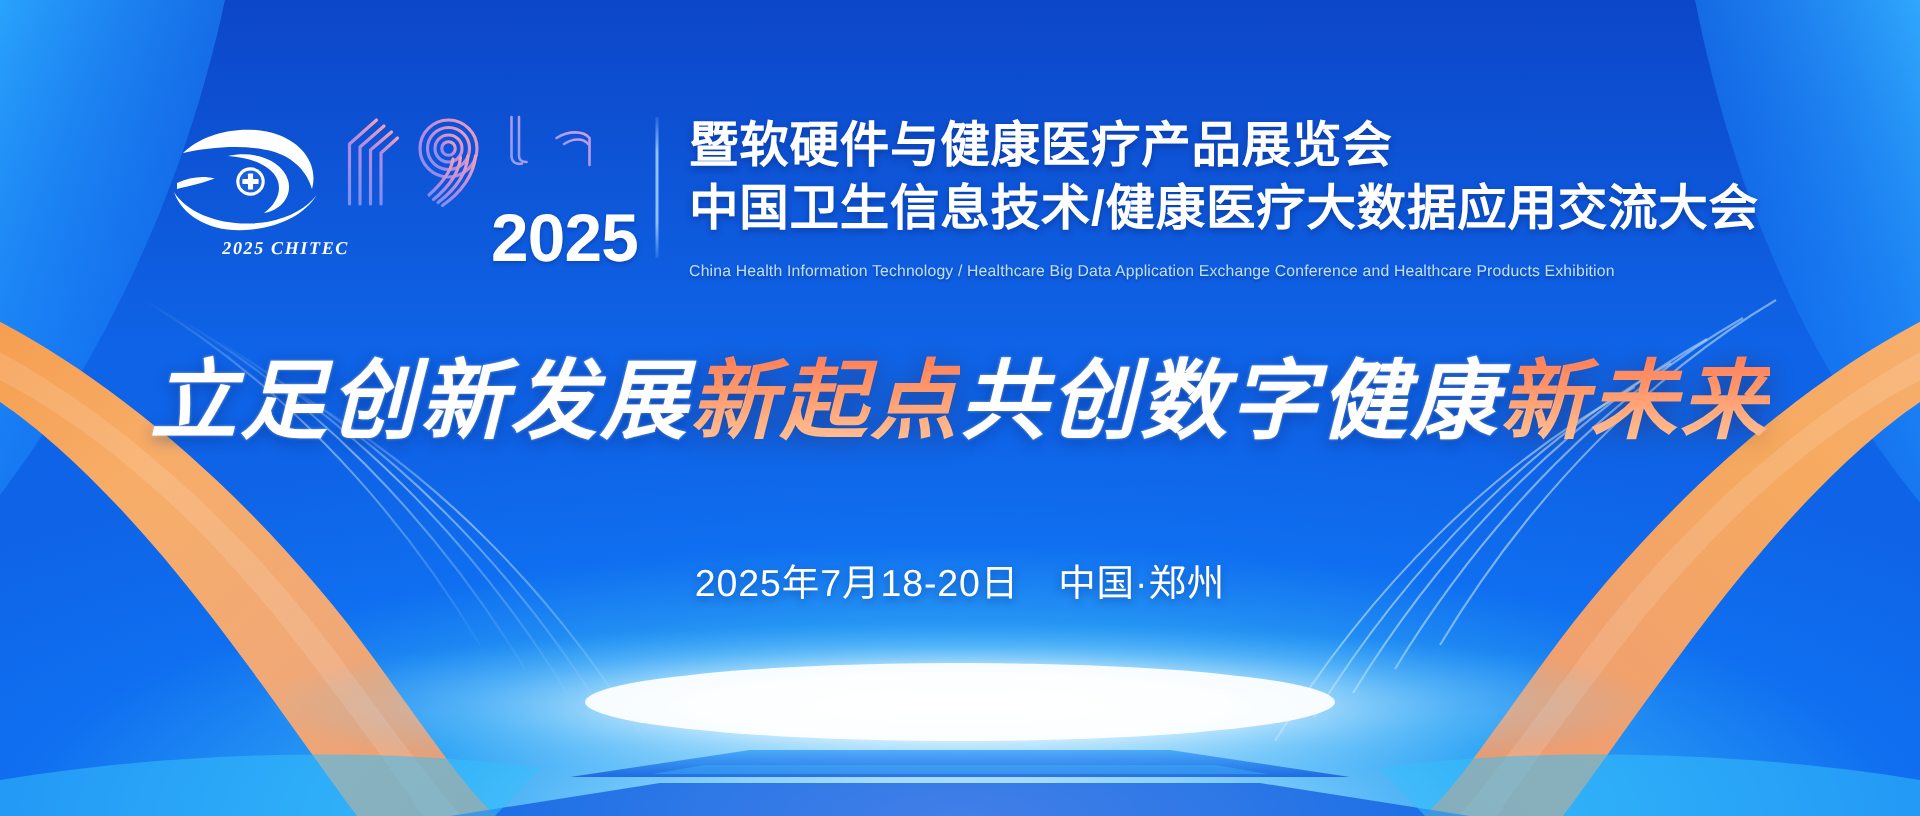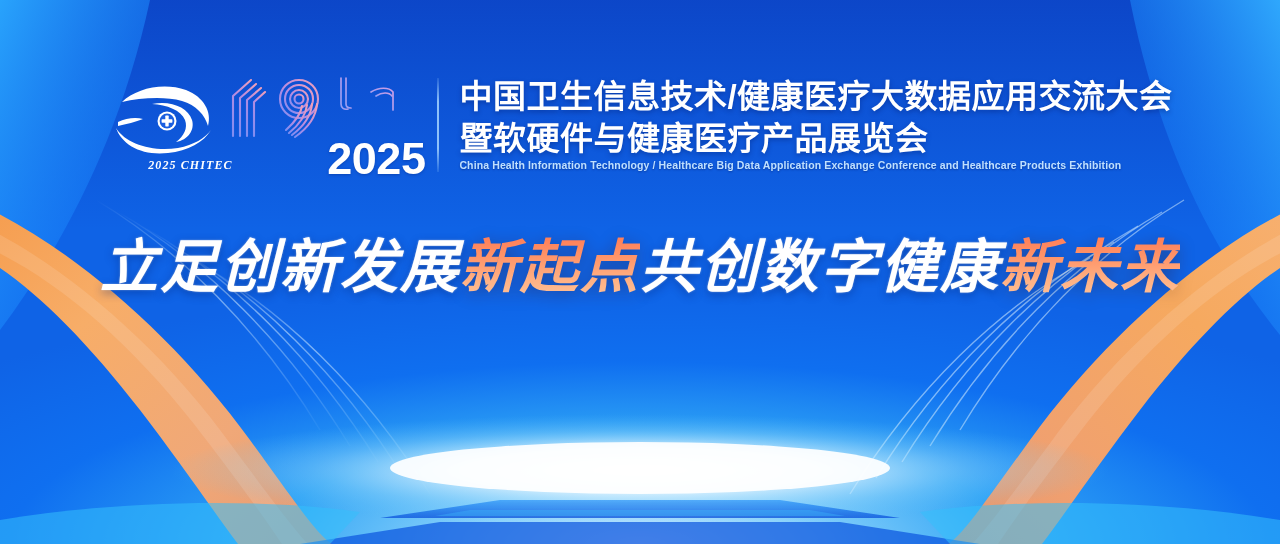--- a/index.html
+++ b/index.html
@@ -84,24 +84,24 @@
   .title-cn{
     color:#ffffff;
     font-size:33px;
     font-weight:700;
     line-height:1.26;
     letter-spacing:.5px;
     white-space:nowrap;
     text-shadow:0 2px 5px rgba(0,25,100,.4);
   }
   .title-en{
-    margin-top:0;
+    margin-top:16px;
     color:#bfe0ff;
     font-size:10.5px;
-    font-weight:700;
+    font-weight:400;
     letter-spacing:.12px;
     white-space:nowrap;
     text-shadow:0 1px 2px rgba(0,25,100,.45);
   }
 
   
   .slogan{
     position:absolute;
     top:238px;
     left:0;right:0;
@@ -309,24 +309,27 @@
           <path d="M169,20 L169,36"></path>
           <path d="M174,22 L174,36"></path>
         </g>
       </svg>
       <div class="edition-year">2025</div>
     </div>
 
     <div class="divider"></div>
 
     <div class="title-block">
+      <div class="title-cn">暨软硬件与健康医疗产品展览会</div>
       <div class="title-cn">中国卫生信息技术/健康医疗大数据应用交流大会</div>
-      <div class="title-cn">暨软硬件与健康医疗产品展览会</div>
       <div class="title-en">China Health Information Technology / Healthcare Big Data Application Exchange Conference and Healthcare Products Exhibition</div>
     </div>
   </div>
 
   <div class="slogan">
     <span class="sl-white">立足创新发展</span><span class="sl-accent">新起点</span><span class="sl-gap"></span><span class="sl-white">共创数字健康</span><span class="sl-accent">新未来</span>
   </div>
 
+  <div class="meta">
+    <span>2025年7月18-20日</span><span class="meta-gap"></span><span>中国·郑州</span>
+  </div>
 
 </div>
 
 </body></html>

